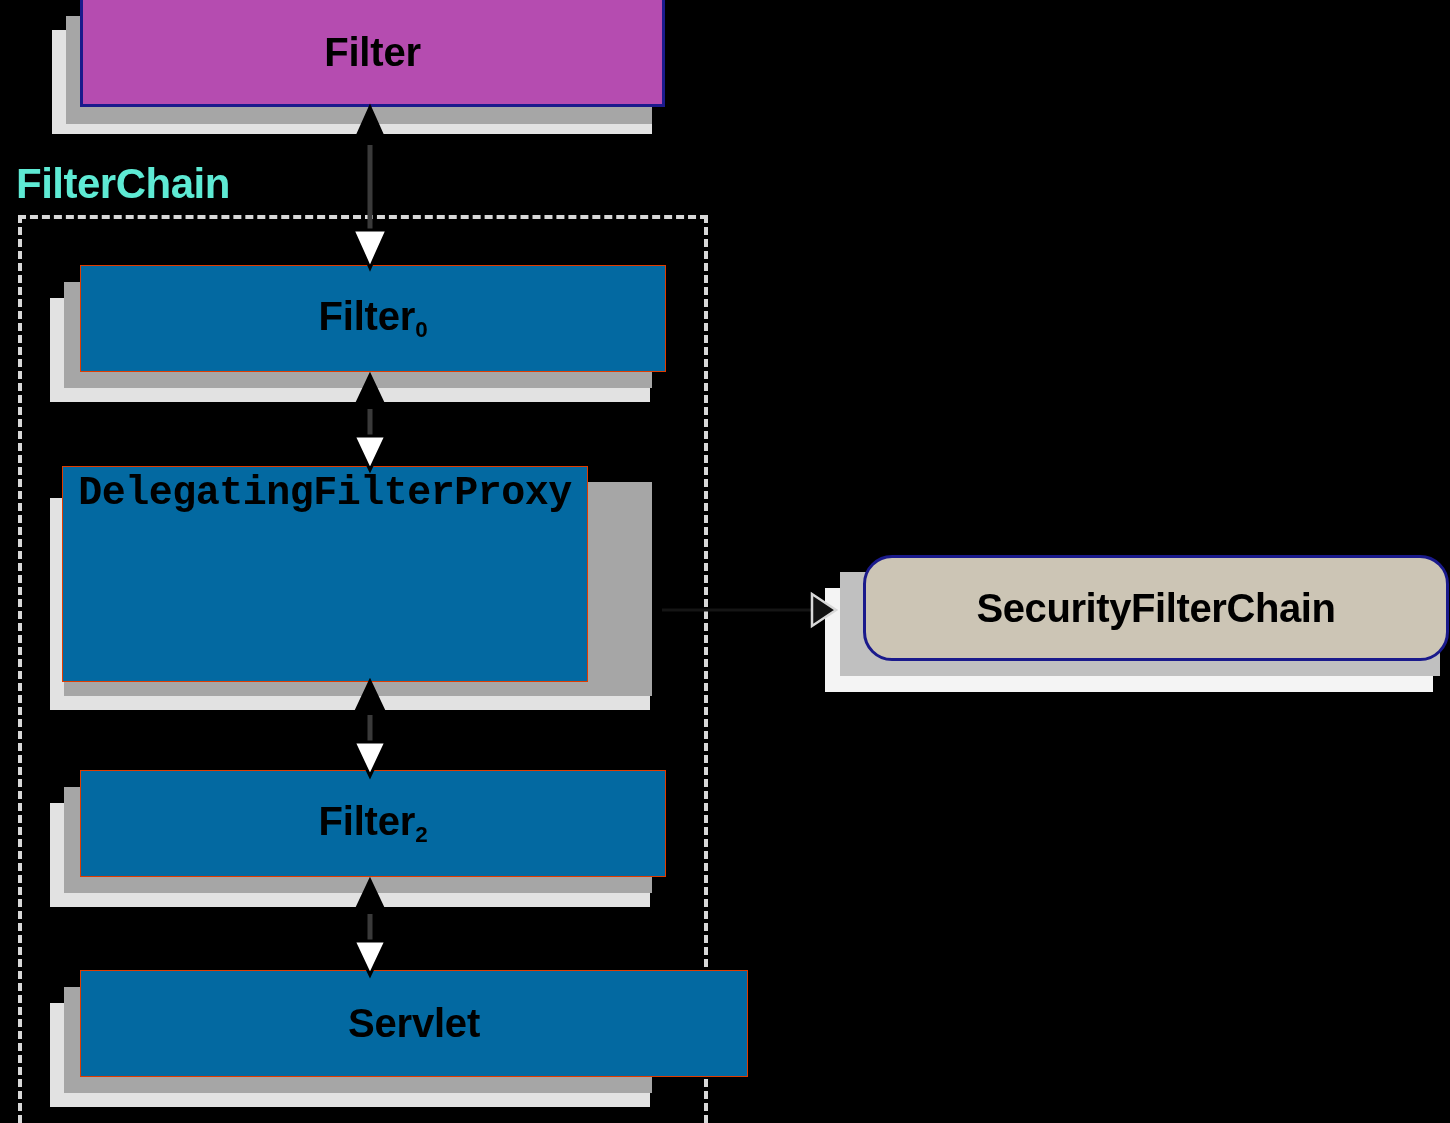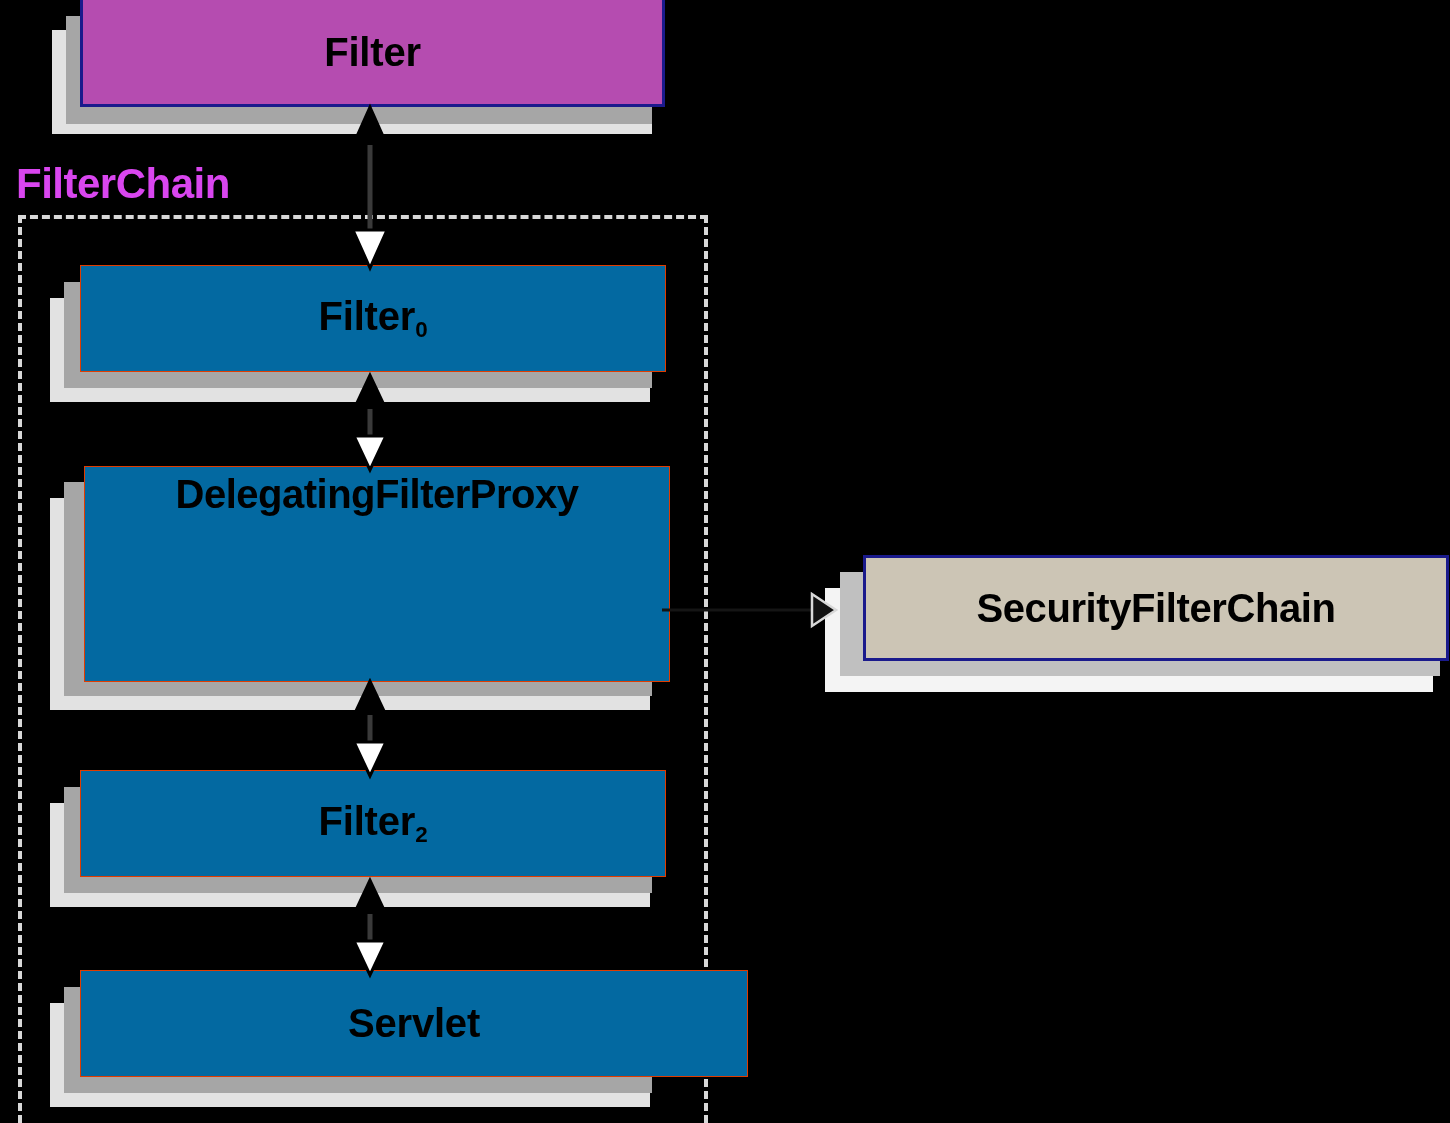--- a/index.html
+++ b/index.html
@@ -112,21 +112,21 @@
   .dashed-container {
     position: absolute;
     z-index: 0;
     border: 4px dashed #d8d8d8;
     border-bottom: none;
     background: transparent;
   }
   .chain-label {
     position: absolute;
     z-index: 4;
-    color: #d946ef;
+    color: #5eead4;
     font-size: 42px;
     font-weight: bold;
     letter-spacing: -0.5px;
     white-space: nowrap;
   }
 
   
   .arrow-svg { position: absolute; z-index: 5; overflow: visible; }
   .sfc-arrow { position: absolute; z-index: 5; overflow: visible; }
 </style>
@@ -163,34 +163,34 @@
 
   <svg class="arrow-svg" style="left:348px; top:372px;" width="44" height="100" viewBox="0 0 44 100">
     <line x1="22" y1="16" x2="22" y2="84" stroke="#3a3a3a" stroke-width="5"></line>
     <polygon points="22,2 6,36 38,36" fill="#000000" stroke="#000000" stroke-width="2"></polygon>
     <polygon points="22,98 6,64 38,64" fill="#ffffff" stroke="#000000" stroke-width="3"></polygon>
   </svg>
 
   <div class="node">
     <div class="shadow-light" style="left:50px; top:498px; width:600px; height:212px;"></div>
     <div class="shadow-dark" style="left:64px; top:482px; width:588px; height:214px;"></div>
-    <div class="box orange-box compound" style="left:84px; top:466px; width:586px; height:216px;">
+    <div class="box orange-box compound" style="left:62px; top:466px; width:526px; height:216px;font-family:Liberation Mono, monospace;">
       <div class="dfp-title">DelegatingFilterProxy</div>
     </div>
   </div>
 
   <svg class="sfc-arrow" style="left:660px; top:590px;" width="200" height="40" viewBox="0 0 200 40">
     <line x1="2" y1="20" x2="152" y2="20" stroke="#151515" stroke-width="3"></line>
     <polygon points="152,4 152,36 176,20" fill="#111111" stroke="#d8d8d8" stroke-width="2.5"></polygon>
   </svg>
 
   <div class="node">
     <div class="shadow-light sfc" style="left:825px; top:588px; width:608px; height:104px;"></div>
     <div class="shadow-dark sfc" style="left:840px; top:572px; width:600px; height:104px;"></div>
-    <div class="box sfc-box" style="left:863px; top:555px; width:586px; height:106px;">
+    <div class="box sfc-box" style="left:863px; top:555px; width:586px; height:106px;border-radius:29px;">
       <span>SecurityFilterChain</span>
     </div>
   </div>
 
   <svg class="arrow-svg" style="left:348px; top:678px;" width="44" height="100" viewBox="0 0 44 100">
     <line x1="22" y1="16" x2="22" y2="84" stroke="#3a3a3a" stroke-width="5"></line>
     <polygon points="22,2 6,36 38,36" fill="#000000" stroke="#000000" stroke-width="2"></polygon>
     <polygon points="22,98 6,64 38,64" fill="#ffffff" stroke="#000000" stroke-width="3"></polygon>
   </svg>
 

